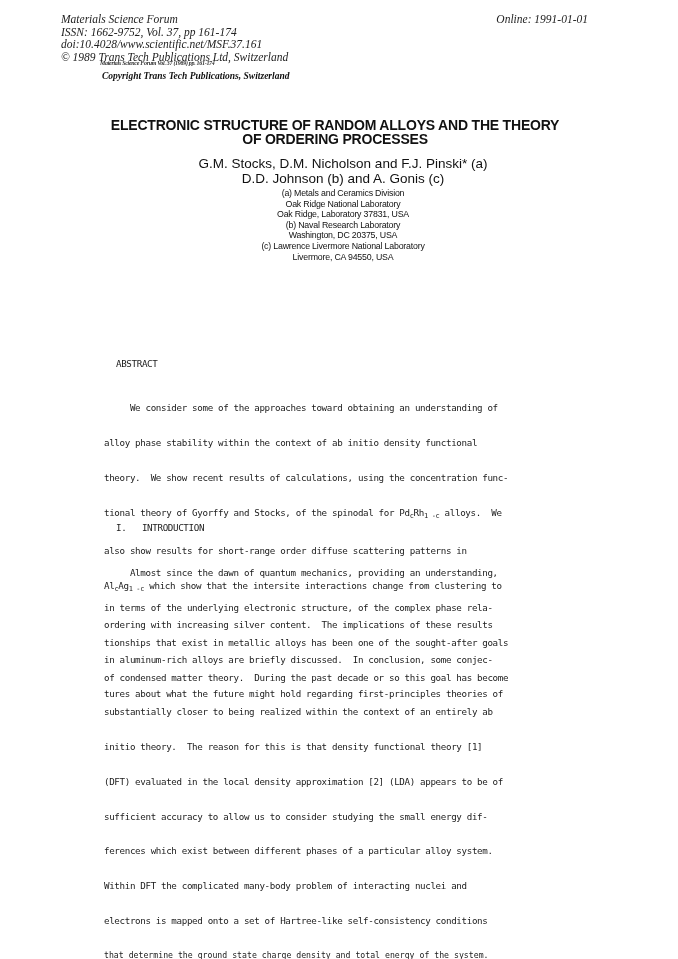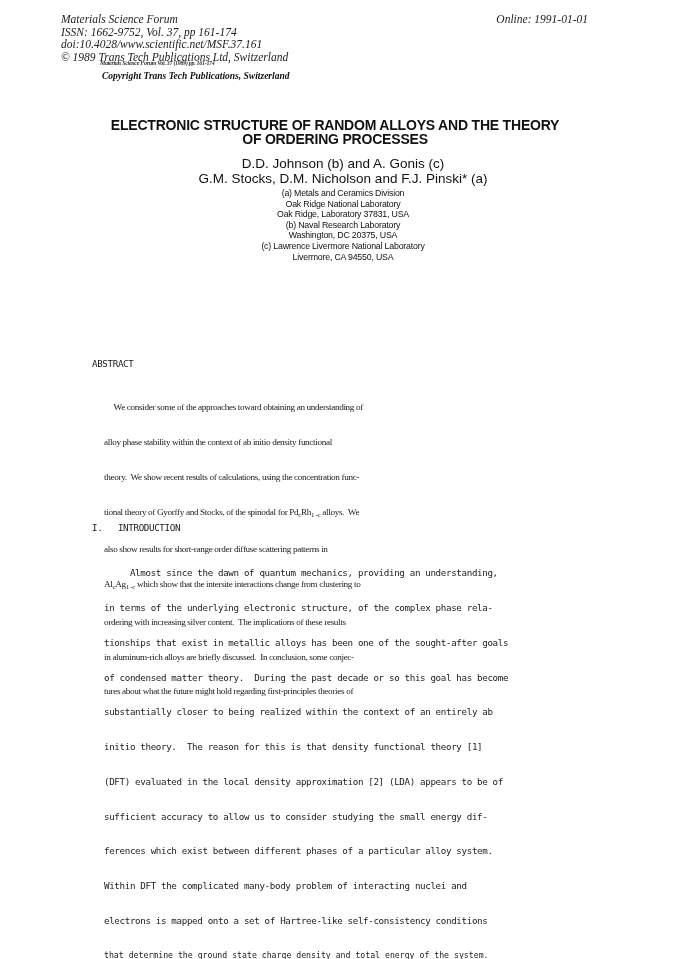--- a/index.html
+++ b/index.html
@@ -10,21 +10,21 @@
   .hdr-right { right: 90px; top: 13px; text-align: right; }
   .garbled { left: 100px; top: 61px; width: 200px; height: 5px; font-size: 6px; overflow: hidden; font-family: "Liberation Serif", serif; font-weight: bold; font-style: italic; color: #333; letter-spacing: -0.3px; line-height: 5px; }
   .copyright { left: 102px; top: 71px; font-family: "Liberation Serif", serif; font-style: italic; font-weight: bold; font-size: 9.5px; color: #111; }
   .title { left: 0; width: 678px; top: 118px; text-align: center; font-family: "Liberation Sans", sans-serif; font-weight: bold; font-size: 14px; line-height: 14px; color: #111; letter-spacing: -0.2px; }
   .title div { margin-left: -8px; }
   .authors { left: 0; width: 678px; top: 157px; text-align: center; font-family: "Liberation Sans", sans-serif; font-size: 13.5px; line-height: 14.5px; color: #111; }
   .authors div { margin-left: 8px; }
   .affil { left: 0; width: 678px; top: 188px; text-align: center; font-family: "Liberation Sans", sans-serif; font-size: 8.8px; line-height: 10.6px; color: #111; letter-spacing: -0.2px; }
   .affil div { margin-left: 8px; }
   .mono { font-family: "DejaVu Sans Mono", "Liberation Mono", monospace; font-size: 9.2px; color: #1a1a1a; letter-spacing: -0.35px; white-space: pre; }
-  .sec-head { left: 92px; }
+  .sec-head { left: 116px; }
   .para { left: 104px; line-height: 11.6px; }
   .para div { white-space: pre; }
   .small { font-size: 8.2px; letter-spacing: 0px; }
   sub { font-size: 7px; vertical-align: -2px; }
 </style>
 </head>
 <body>
 
 <div class="abs hdr hdr-left">
   <div>Materials Science Forum</div>
@@ -36,36 +36,36 @@
 
 <div class="abs garbled">Materials Science Forum Vol. 37 (1989) pp. 161-174</div>
 <div class="abs copyright">Copyright Trans Tech Publications, Switzerland</div>
 
 <div class="abs title">
   <div>ELECTRONIC STRUCTURE OF RANDOM ALLOYS AND THE THEORY</div>
   <div>OF ORDERING PROCESSES</div>
 </div>
 
 <div class="abs authors">
+  <div>G.M. Stocks, D.M. Nicholson and F.J. Pinski* (a)</div>
   <div>D.D. Johnson (b) and A. Gonis (c)</div>
-  <div>G.M. Stocks, D.M. Nicholson and F.J. Pinski* (a)</div>
 </div>
 
 <div class="abs affil">
   <div>(a) Metals and Ceramics Division</div>
   <div>Oak Ridge National Laboratory</div>
   <div>Oak Ridge, Laboratory 37831, USA</div>
   <div>(b) Naval Research Laboratory</div>
   <div>Washington, DC 20375, USA</div>
   <div>(c) Lawrence Livermore National Laboratory</div>
   <div>Livermore, CA 94550, USA</div>
 </div>
 
 <div class="abs mono sec-head" style="top:358px;">ABSTRACT</div>
-<div class="abs mono para" style="top:379px;font-family:Liberation Serif, serif;">
+<div class="abs mono para" style="top:379px;">
   <div>     We consider some of the approaches toward obtaining an understanding of</div>
   <div>alloy phase stability within the context of ab initio density functional</div>
   <div>theory.  We show recent results of calculations, using the concentration func-</div>
   <div><span>tional theory of Gyorffy and Stocks, of the spinodal for Pd</span><sub>c</sub><span>Rh</span><sub>1 -c</sub><span> alloys.  We</span></div>
   <div>also show results for short-range order diffuse scattering patterns in</div>
   <div><span>Al</span><sub>c</sub><span>Ag</span><sub>1 -c</sub><span> which show that the intersite interactions change from clustering to</span></div>
   <div>ordering with increasing silver content.  The implications of these results</div>
   <div>in aluminum-rich alloys are briefly discussed.  In conclusion, some conjec-</div>
   <div>tures about what the future might hold regarding first-principles theories of</div>
 </div>

